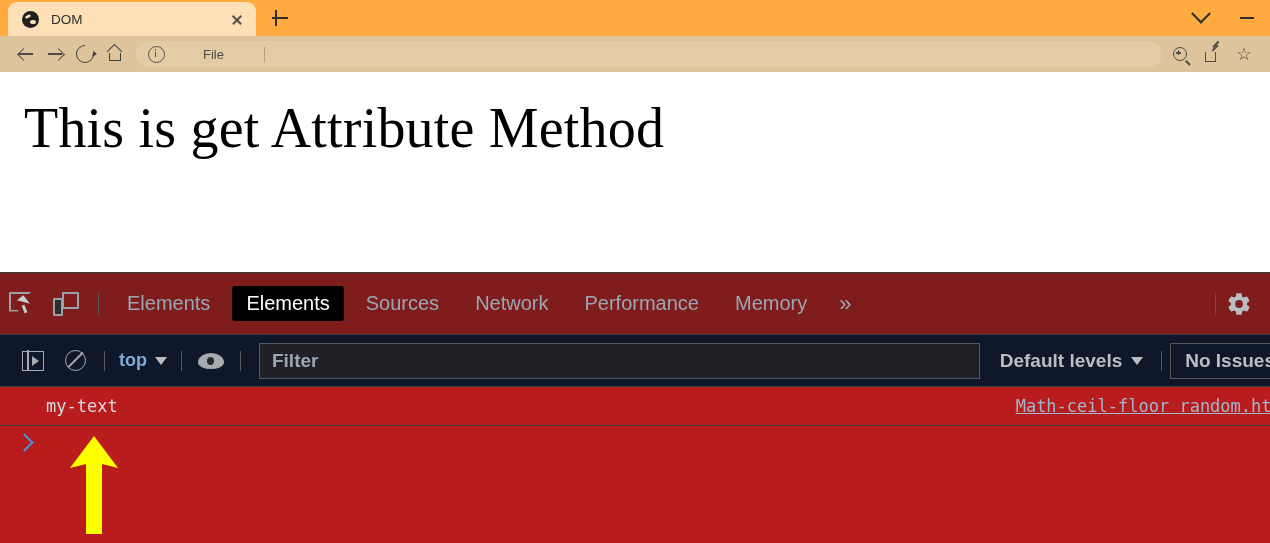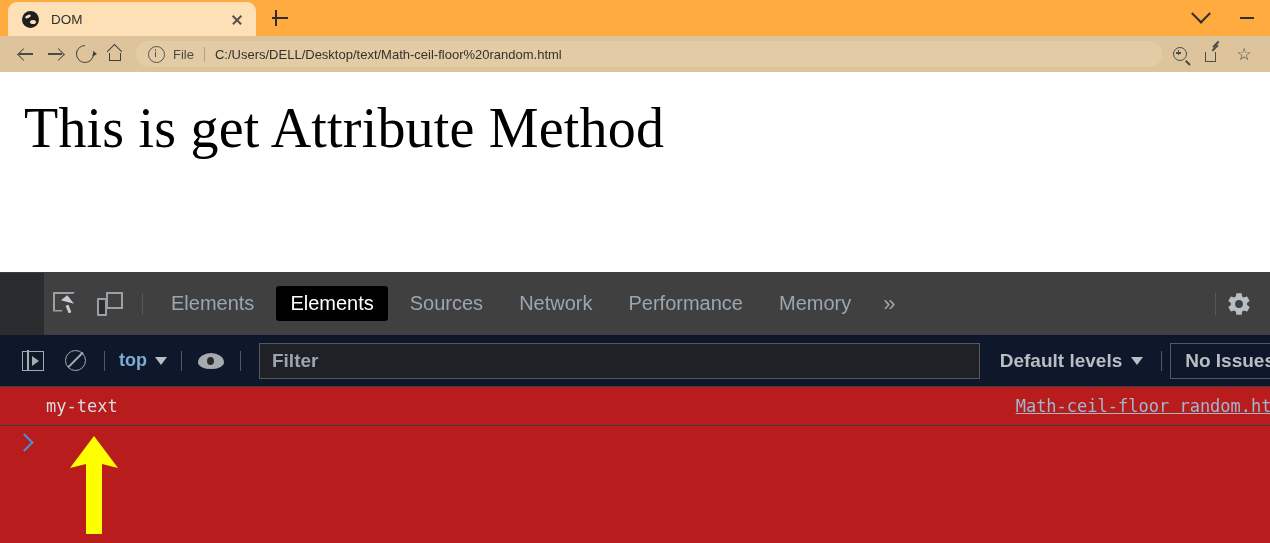--- a/index.html
+++ b/index.html
@@ -210,20 +210,21 @@
     flex: 1 1 auto;
     height: 26px;
     margin-left: 6px;
     background: #e3cba6;
     border-radius: 13px;
     display: flex;
     align-items: center;
     padding: 0 10px 0 12px;
     box-sizing: border-box;
     min-width: 0;
+    gap: 30px;
   }
   .info-icon {
     width: 15px; height: 15px;
     border: 1.4px solid #55544f;
     border-radius: 50%;
     position: relative;
     flex: 0 0 auto;
     font-size: 0;
   }
   .info-icon::before {
@@ -321,25 +322,24 @@
     background: #2b2c30;
     border-top: 1px solid #3b3d42;
     display: flex;
     flex-direction: column;
     overflow: hidden;
   }
   .dt-tabbar {
     height: 61px;
     display: flex;
     align-items: center;
-    background: #404040;
+    background: #7f1d1d;
     border-bottom: 1px solid #3b3d42;
     flex: 0 0 auto;
     position: relative;
-    margin-left: 44px;
   }
   .dt-tool-icon {
     width: 44px; height: 44px;
     display: flex; align-items: center; justify-content: center;
     flex: 0 0 auto;
   }
   .inspect-icon { width: 26px; height: 24px; position: relative; }
   .inspect-icon .box {
     position:absolute; left:0; top:0;
     width: 22px; height: 20px;
@@ -640,21 +640,20 @@
         <div class="reload-icon"></div>
       </div>
     <div class="nav-btn">
         <div class="home-icon"></div>
       </div>
 
     <div class="omnibox">
       <div class="info-icon"></div>
       <div class="omni-file">File</div>
       <div class="omni-sep"></div>
-      <div class="omni-url">C:/Users/DELL/Desktop/text/Math-ceil-floor%20random.html</div>
     </div>
 
     <div class="toolbar-right">
       <div class="tb-icon">
         <div class="zoom-glass">
             <span class="plus-h"></span>
             <span class="plus-v"></span>
           </div>
       </div>
       <div class="tb-icon">

